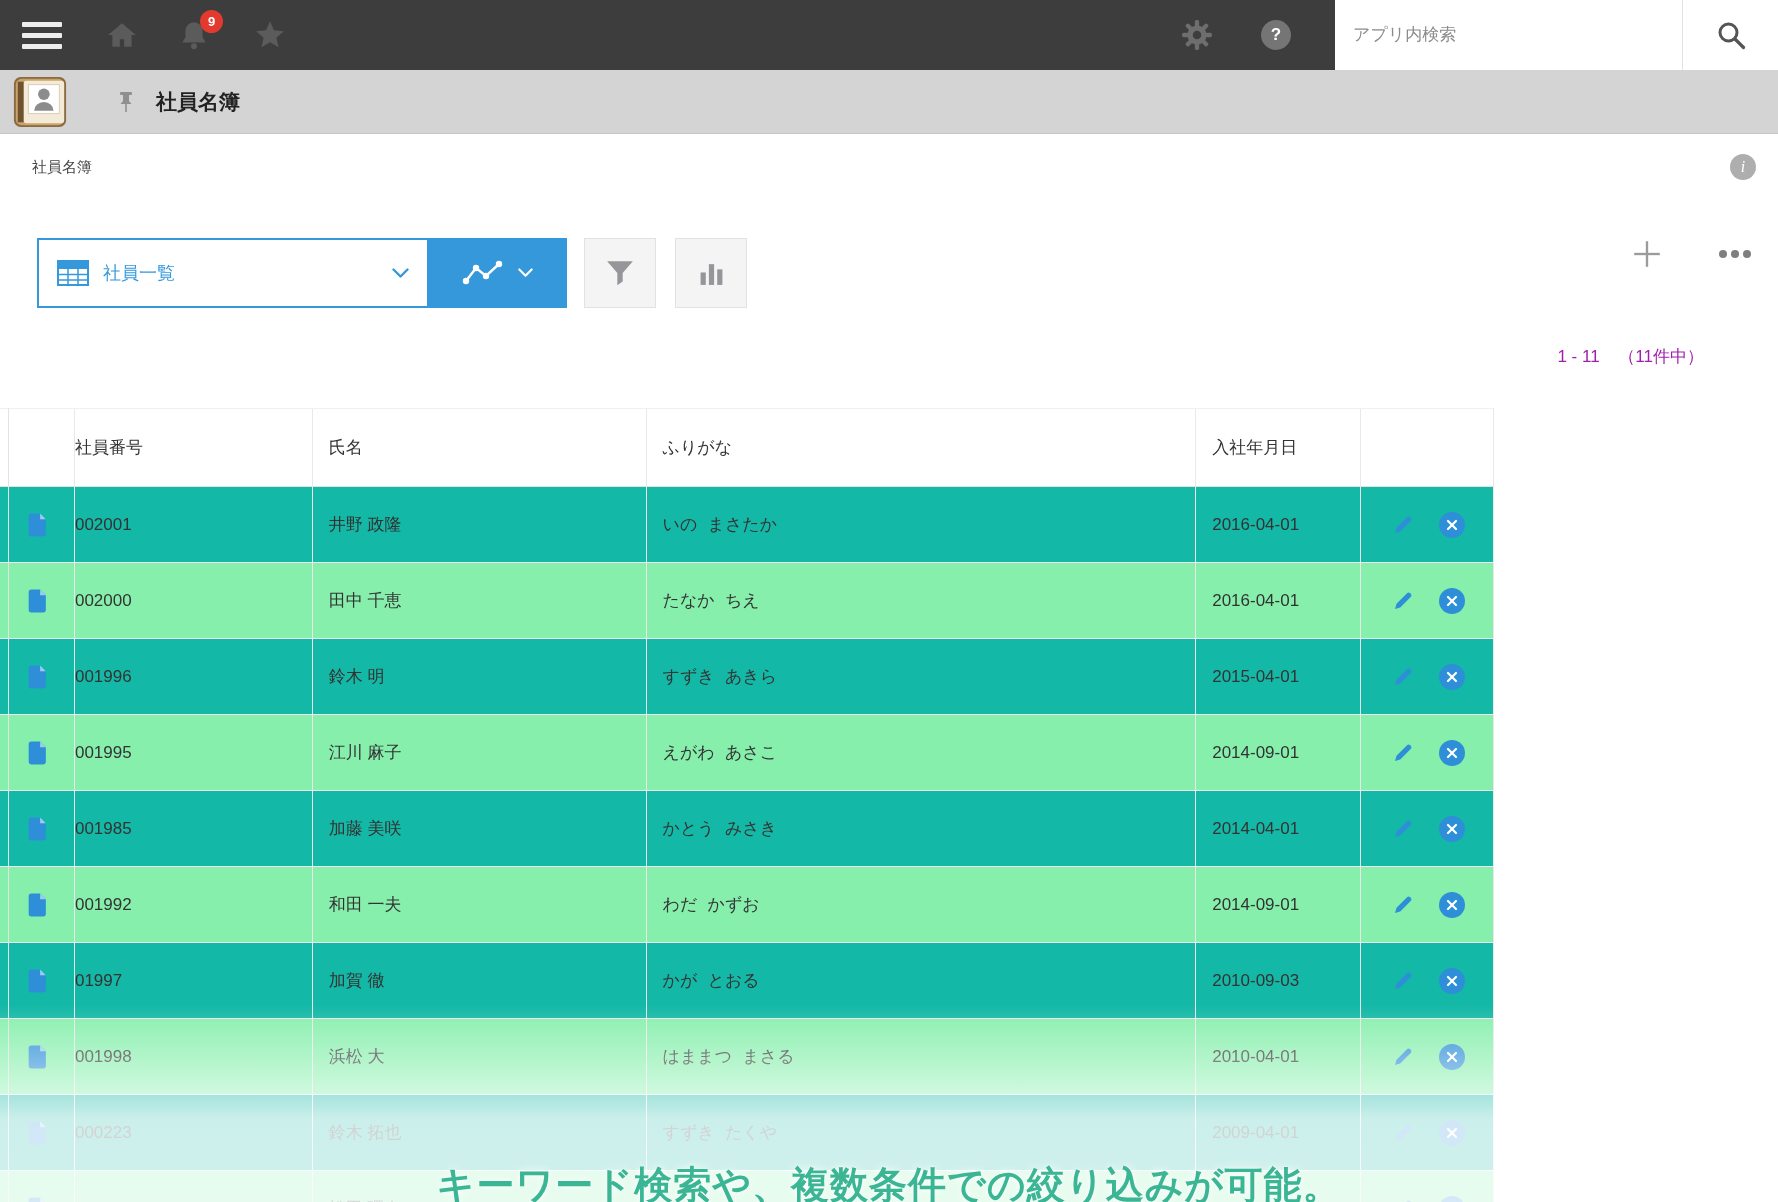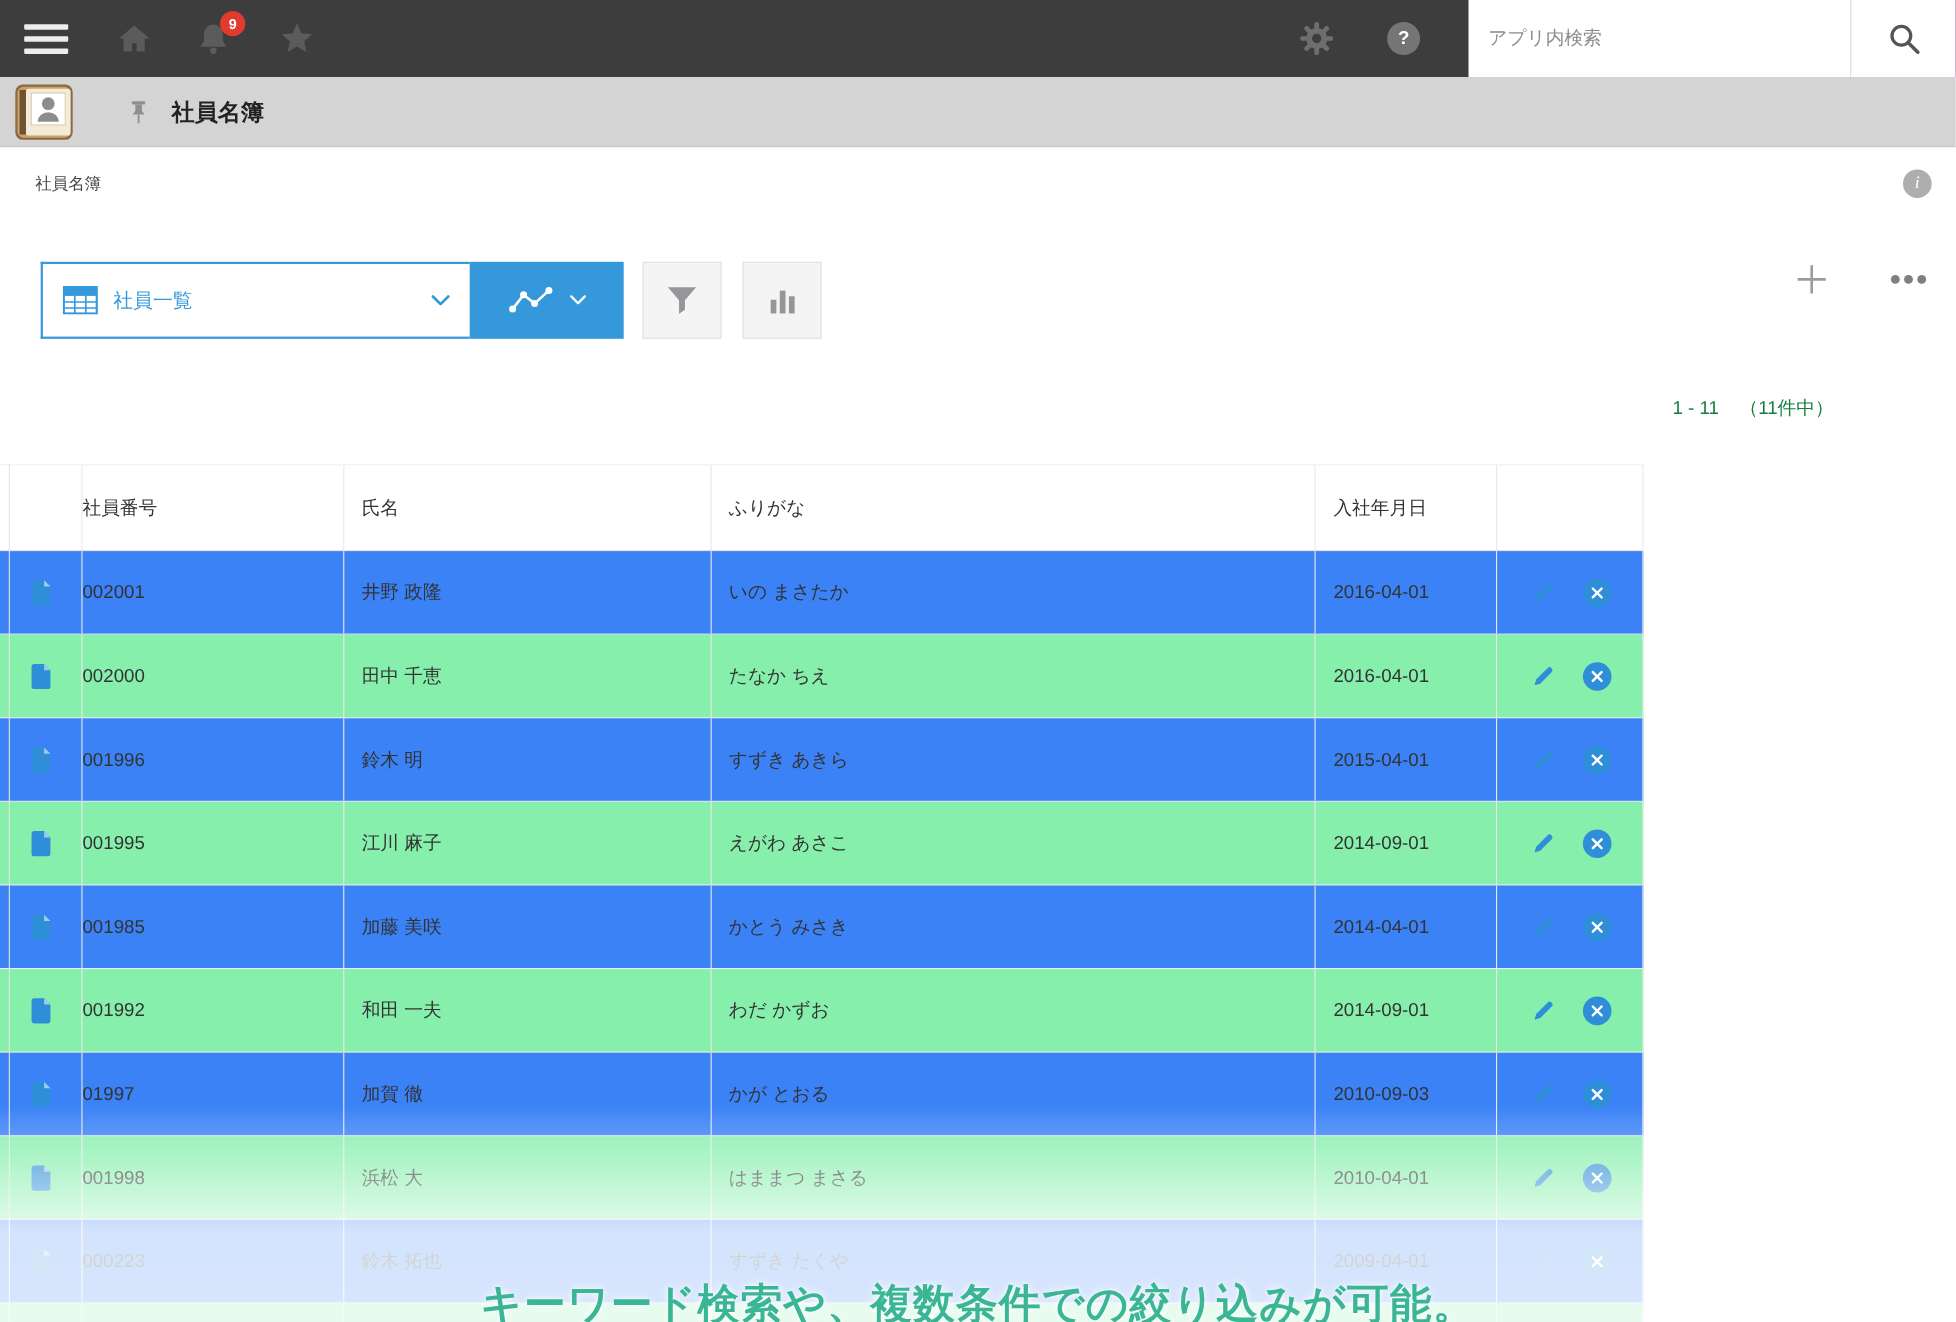--- a/index.html
+++ b/index.html
@@ -51,37 +51,37 @@
   .vs-graph { width:140px; height:70px; background:#3598db; display:flex; align-items:center;
     justify-content:center; gap:14px; cursor:pointer; }
   .tool-btn { width:72px; height:70px; background:#f4f4f4; border:1px solid #e2e2e2;
     display:flex; align-items:center; justify-content:center; cursor:pointer; }
   .tool-btn.filter { margin-left:17px; }
   .tool-btn.chart { margin-left:19px; }
   .toolbar-right { margin-left:auto; display:flex; align-items:center; gap:55px; }
   .icon-btn { background:none; border:none; display:flex; align-items:center; justify-content:center; cursor:pointer; }
 
   
-  .pagination { margin-top:50px; height:26px; line-height:26px; text-align:right; padding-right:111px;
-    font-size:17px; color:#15803d; }
+  .pagination { margin-top:36px; height:26px; line-height:26px; text-align:right; padding-right:74px;
+    font-size:17px; color:#a21caf; }
   .pagination .total { margin-left:14px; }
 
   
   .table-wrap { margin-top:38px; width:1494px; position:relative; }
   .table-wrap::before { content:''; position:absolute; left:8px; top:0; bottom:0; width:1px; background:#e3e3e3; z-index:2; }
   .thead { display:flex; height:79px; border-top:1px solid #f0f0f0; border-bottom:1px solid #e3e3e3; border-right:1px solid #e8e8e8; background:#fff; }
   .trow { display:flex; height:76px; border-bottom:1px solid #ededed; border-right:1px solid #e8e8e8; background:#86efac; }
-  .trow.alt { background:#3b82f6; }
+  .trow.alt { background:#14b8a6; }
   .cell { display:flex; align-items:center; height:100%; font-size:17px; color:#333; }
   .thead .cell { color:#333; }
   .cell + .cell { border-left:1px solid #e9e9e9; }
   .c-icon { width:74px; justify-content:center; }
   .c-number { width:238px; }
   .c-name { width:334px; padding-left:16px; }
-  .c-furigana { width:550px; padding-left:16px; }
+  .c-furigana { width:550px; padding-left:16px;font-family:Liberation Mono, monospace; }
   .c-date { width:165px; padding-left:16px; }
   .c-actions { width:133px; padding-left:30px; gap:24px; }
   .row-action { display:flex; align-items:center; justify-content:center; cursor:pointer; }
   .del-circle { width:26px; height:26px; border-radius:50%; background:#2e8fd8; display:flex; align-items:center; justify-content:center; }
 
   
   .fade-overlay { position:absolute; left:0; right:0; top:1005px; height:197px; z-index:4; pointer-events:none;
     background:linear-gradient(to bottom, rgba(255,255,255,0) 0%, rgba(255,255,255,0.78) 58%, rgba(255,255,255,0.8) 100%); }
   .caption { position:absolute; left:0; width:1778px; top:1160px; z-index:5; text-align:center;
     font-size:38px; font-weight:800; letter-spacing:1px; color:#3bb695;

